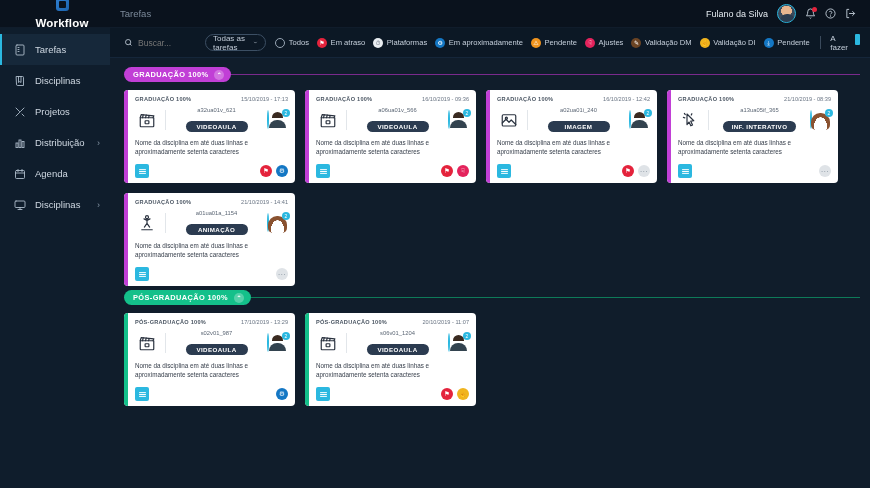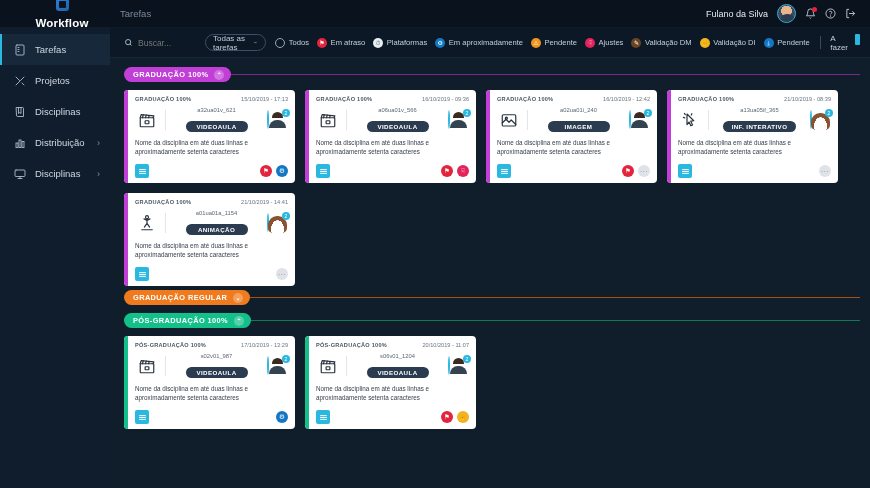--- a/index.html
+++ b/index.html
@@ -214,42 +214,49 @@
     <nav class="sidebar" id="sidebar">
         <div class="nav-item active">
           <span class="nav-icon"><svg viewBox="0 0 24 24" width="12" height="12" fill="none" stroke="currentColor" stroke-width="1.8" stroke-linecap="round">
               <rect x="4" y="2" width="16" height="20" rx="2"></rect>
               <path d="M8 7h2M8 11h2M8 15h2"></path>
             </svg></span>
           <span class="nav-label">Tarefas</span>
         </div>
         <div class="nav-item">
           <span class="nav-icon"><svg viewBox="0 0 24 24" width="12" height="12" fill="none" stroke="currentColor" stroke-width="1.8" stroke-linecap="round">
-              <path d="M4 4l7 7M20 4l-7 7M4 20l8-8M20 20l-4-4"></path>
-            </svg></span>
-          <span class="nav-label">Projetos</span>
-        </div>
-        <div class="nav-item">
-          <span class="nav-icon"><svg viewBox="0 0 24 24" width="12" height="12" fill="none" stroke="currentColor" stroke-width="1.8" stroke-linecap="round">
               <path d="M5 3h12a2 2 0 0 1 2 2v16H7a2 2 0 0 1-2-2z"></path>
               <path d="M9 3v12l2.5-2L14 15V3"></path>
             </svg></span>
           <span class="nav-label">Disciplinas</span>
+        </div>
+        <div class="nav-item">
+          <span class="nav-icon"><svg viewBox="0 0 24 24" width="12" height="12" fill="none" stroke="currentColor" stroke-width="1.8" stroke-linecap="round">
+              <path d="M4 4l7 7M20 4l-7 7M4 20l8-8M20 20l-4-4"></path>
+            </svg></span>
+          <span class="nav-label">Projetos</span>
         </div>
         <div class="nav-item">
           <span class="nav-icon"><svg viewBox="0 0 24 24" width="12" height="12" fill="none" stroke="currentColor" stroke-width="1.8" stroke-linecap="round">
               <rect x="4" y="12" width="4" height="9"></rect>
               <rect x="10" y="6" width="4" height="15"></rect>
               <rect x="16" y="9" width="4" height="12"></rect>
             </svg></span>
           <span class="nav-label">Distribuição</span>
           <span class="nav-chevron">›</span>
         </div>
         <div class="nav-item">
           <span class="nav-icon"><svg viewBox="0 0 24 24" width="12" height="12" fill="none" stroke="currentColor" stroke-width="1.8" stroke-linecap="round">
+              <rect x="3" y="5" width="18" height="16" rx="2"></rect>
+              <path d="M3 10h18M8 3v4M16 3v4"></path>
+            </svg></span>
+          <span class="nav-label">Agenda</span>
+        </div>
+        <div class="nav-item">
+          <span class="nav-icon"><svg viewBox="0 0 24 24" width="12" height="12" fill="none" stroke="currentColor" stroke-width="1.8" stroke-linecap="round">
               <rect x="2" y="4" width="20" height="13" rx="2"></rect>
               <path d="M8 21h8M12 17v4"></path>
             </svg></span>
           <span class="nav-label">Disciplinas</span>
           <span class="nav-chevron">›</span>
         </div>
       </nav>
 
     <div class="main">
 
@@ -483,29 +490,20 @@
                     <span class="status-dots">
                       <span class="sdot more" style="font-size:8px">⋯</span>
                     </span>
                   </div>
                 </div>
               </div>
             </div>
           </div>
           <div class="section">
             <div class="section-head">
-              <div class="section-badge" style="background:#f07a1e">
-                <span>GRADUAÇÃO REGULAR</span>
-                <span class="section-chevron">⌄</span>
-              </div>
-              <div class="section-rule" style="background:#a8500f"></div>
-            </div>
-          </div>
-          <div class="section">
-            <div class="section-head">
               <div class="section-badge" style="background:#14c08a">
                 <span>PÓS-GRADUAÇÃO 100%</span>
                 <span class="section-chevron">⌃</span>
               </div>
               <div class="section-rule" style="background:#0e7a59"></div>
             </div>
             <div class="cards">
               <div class="card">
                 <div class="card-stripe" style="background:#14c08a"></div>
                 <div class="card-inner">

